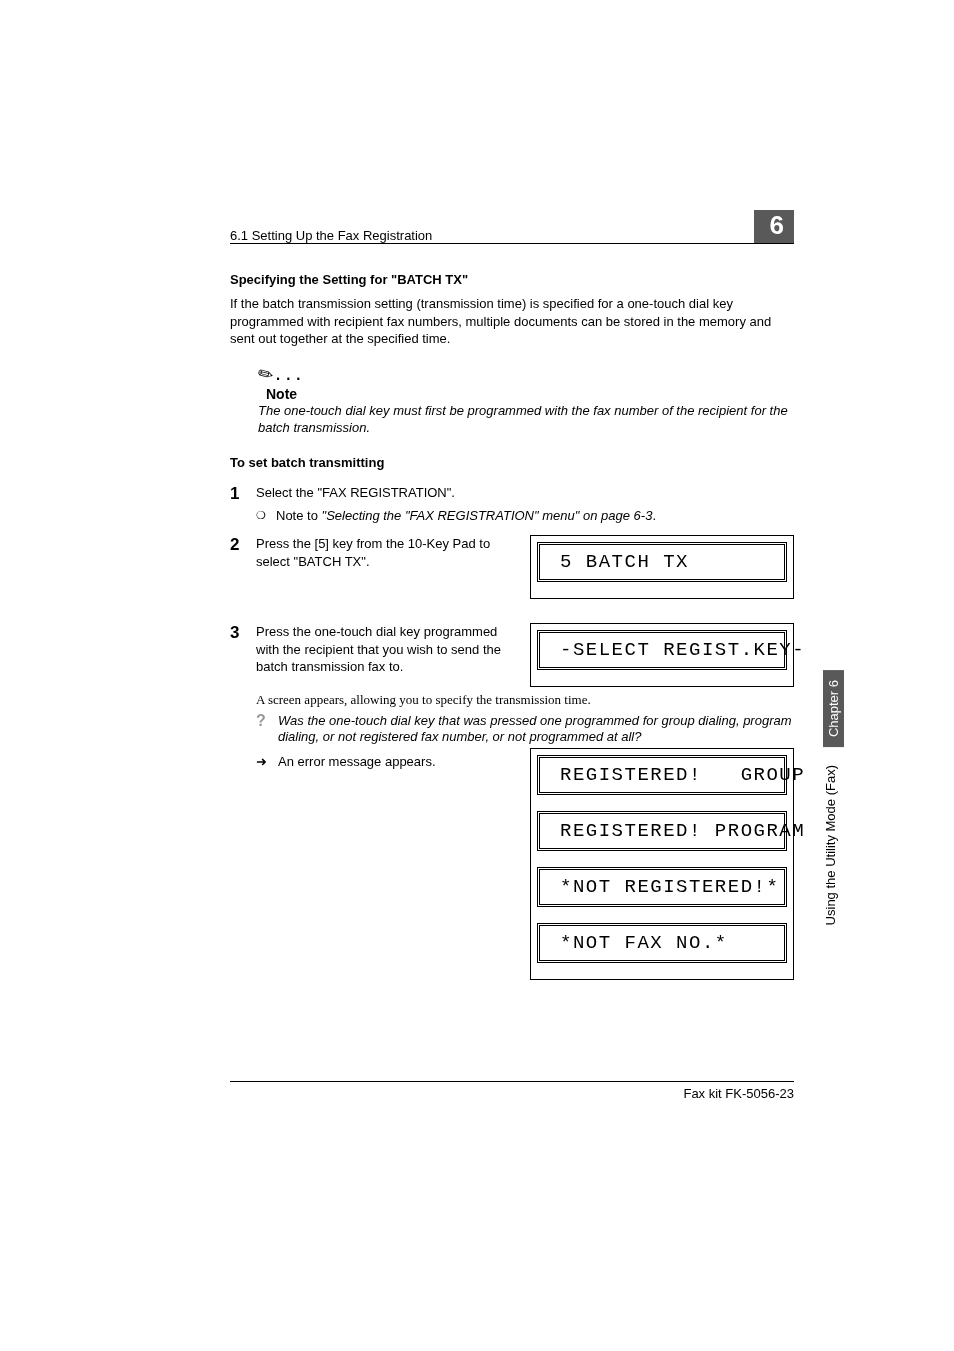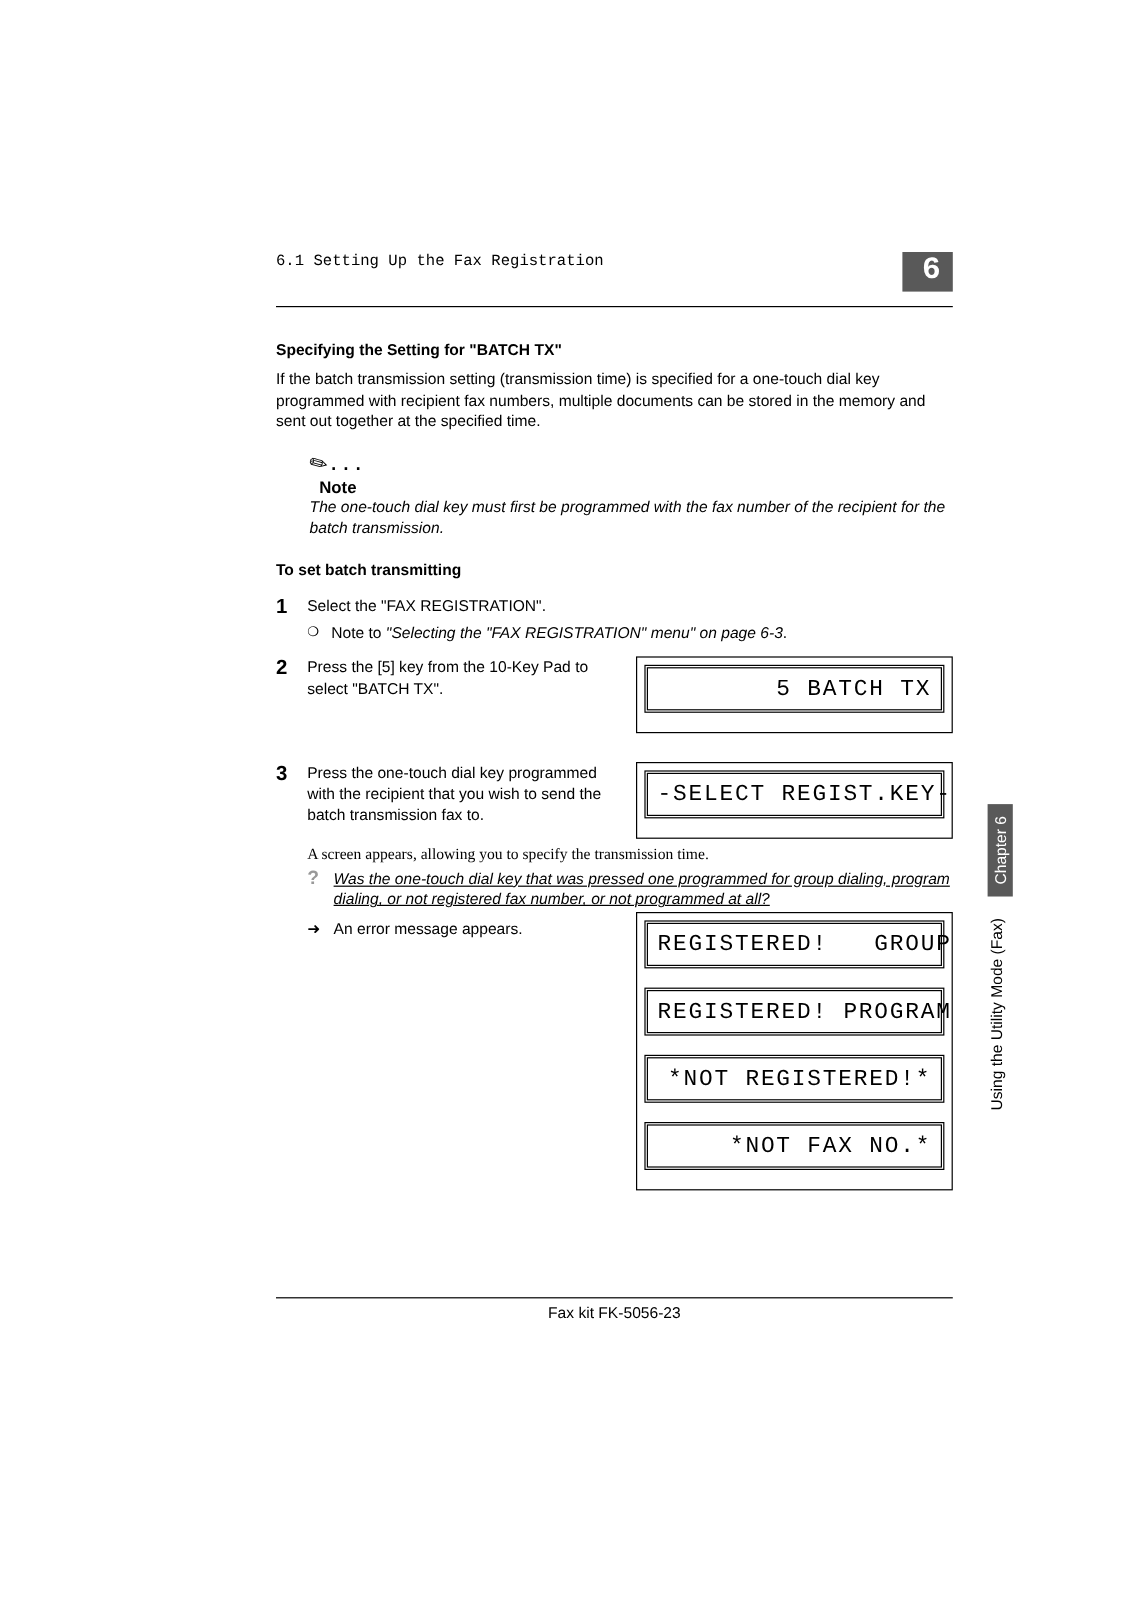--- a/index.html
+++ b/index.html
@@ -11,25 +11,24 @@
       height: 1351px;
       position: relative;
     }
     .page {
       padding: 210px 160px 0 230px;
       position: relative;
     }
     .header-row {
       display: flex;
       justify-content: space-between;
-      align-items: flex-start;
+      align-items: flex-end;
       border-bottom: 1px solid #000;
-      padding-bottom: 12px;
+      padding-bottom: 0;
       margin-bottom: 28px;
-      font-family: Liberation Mono, monospace;
     }
     .header-left {
       font-size: 13px;
     }
     .chapter-badge {
       background: #595959;
       color: #fff;
       font-size: 26px;
       font-weight: bold;
       padding: 0 10px 2px 16px;
@@ -115,27 +114,26 @@
       flex: 1;
     }
     .lcd-box {
       border: 1px solid #000;
       padding: 6px 6px 16px 6px;
       width: 250px;
       flex-shrink: 0;
     }
     .lcd-inner {
       border: 3px double #000;
-      padding: 6px 8px;
+      padding: 6px 20px;
       font-family: "Courier New", monospace;
       font-size: 19px;
       letter-spacing: 1.5px;
       min-height: 22px;
       white-space: pre;
-      text-align: right;
     }
     .lcd-stack .lcd-inner {
       margin-bottom: 16px;
     }
     .lcd-stack .lcd-inner:last-child { margin-bottom: 0; }
     .q-row {
       display: flex;
       margin-top: 4px;
     }
     .q-mark {
@@ -143,21 +141,20 @@
       flex-shrink: 0;
       font-size: 16px;
       font-weight: bold;
       color: #999;
       line-height: 1;
     }
     .q-text {
       font-size: 13px;
       font-style: italic;
       line-height: 1.3;
-      text-decoration: underline;
     }
     .arrow-row {
       display: flex;
       margin-top: 6px;
     }
     .arrow-mark {
       width: 22px;
       flex-shrink: 0;
       font-size: 13px;
     }
@@ -183,21 +180,21 @@
       margin-top: 18px;
       padding-left: 4px;
     }
     .footer {
       position: absolute;
       bottom: 250px;
       left: 230px;
       right: 160px;
       border-top: 1px solid #000;
       display: flex;
-      justify-content: center;
+      justify-content: flex-end;
       font-size: 13px;
       padding-top: 4px;
     }
     .pencil-icon {
       display: inline-block;
       transform: rotate(-30deg);
       font-size: 18px;
     }
   </style>
 </head>

